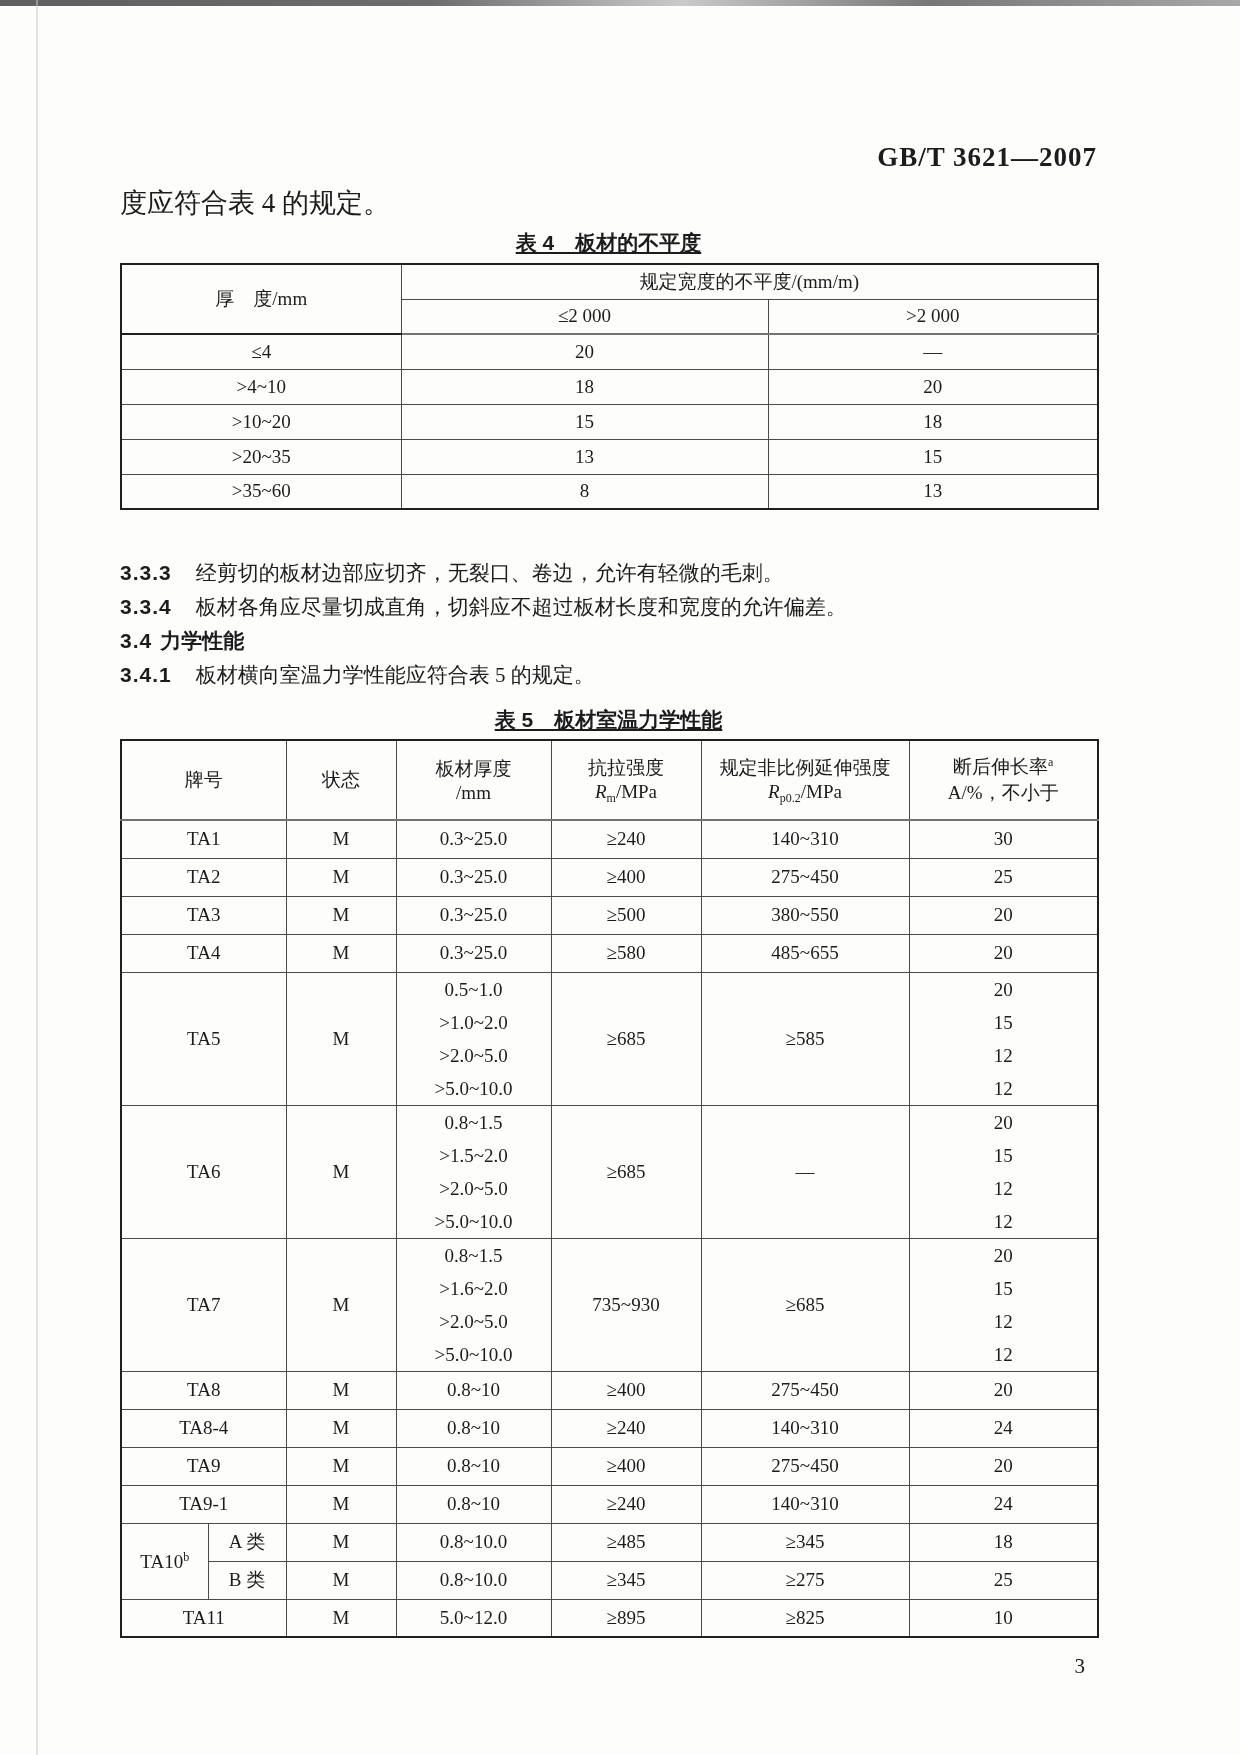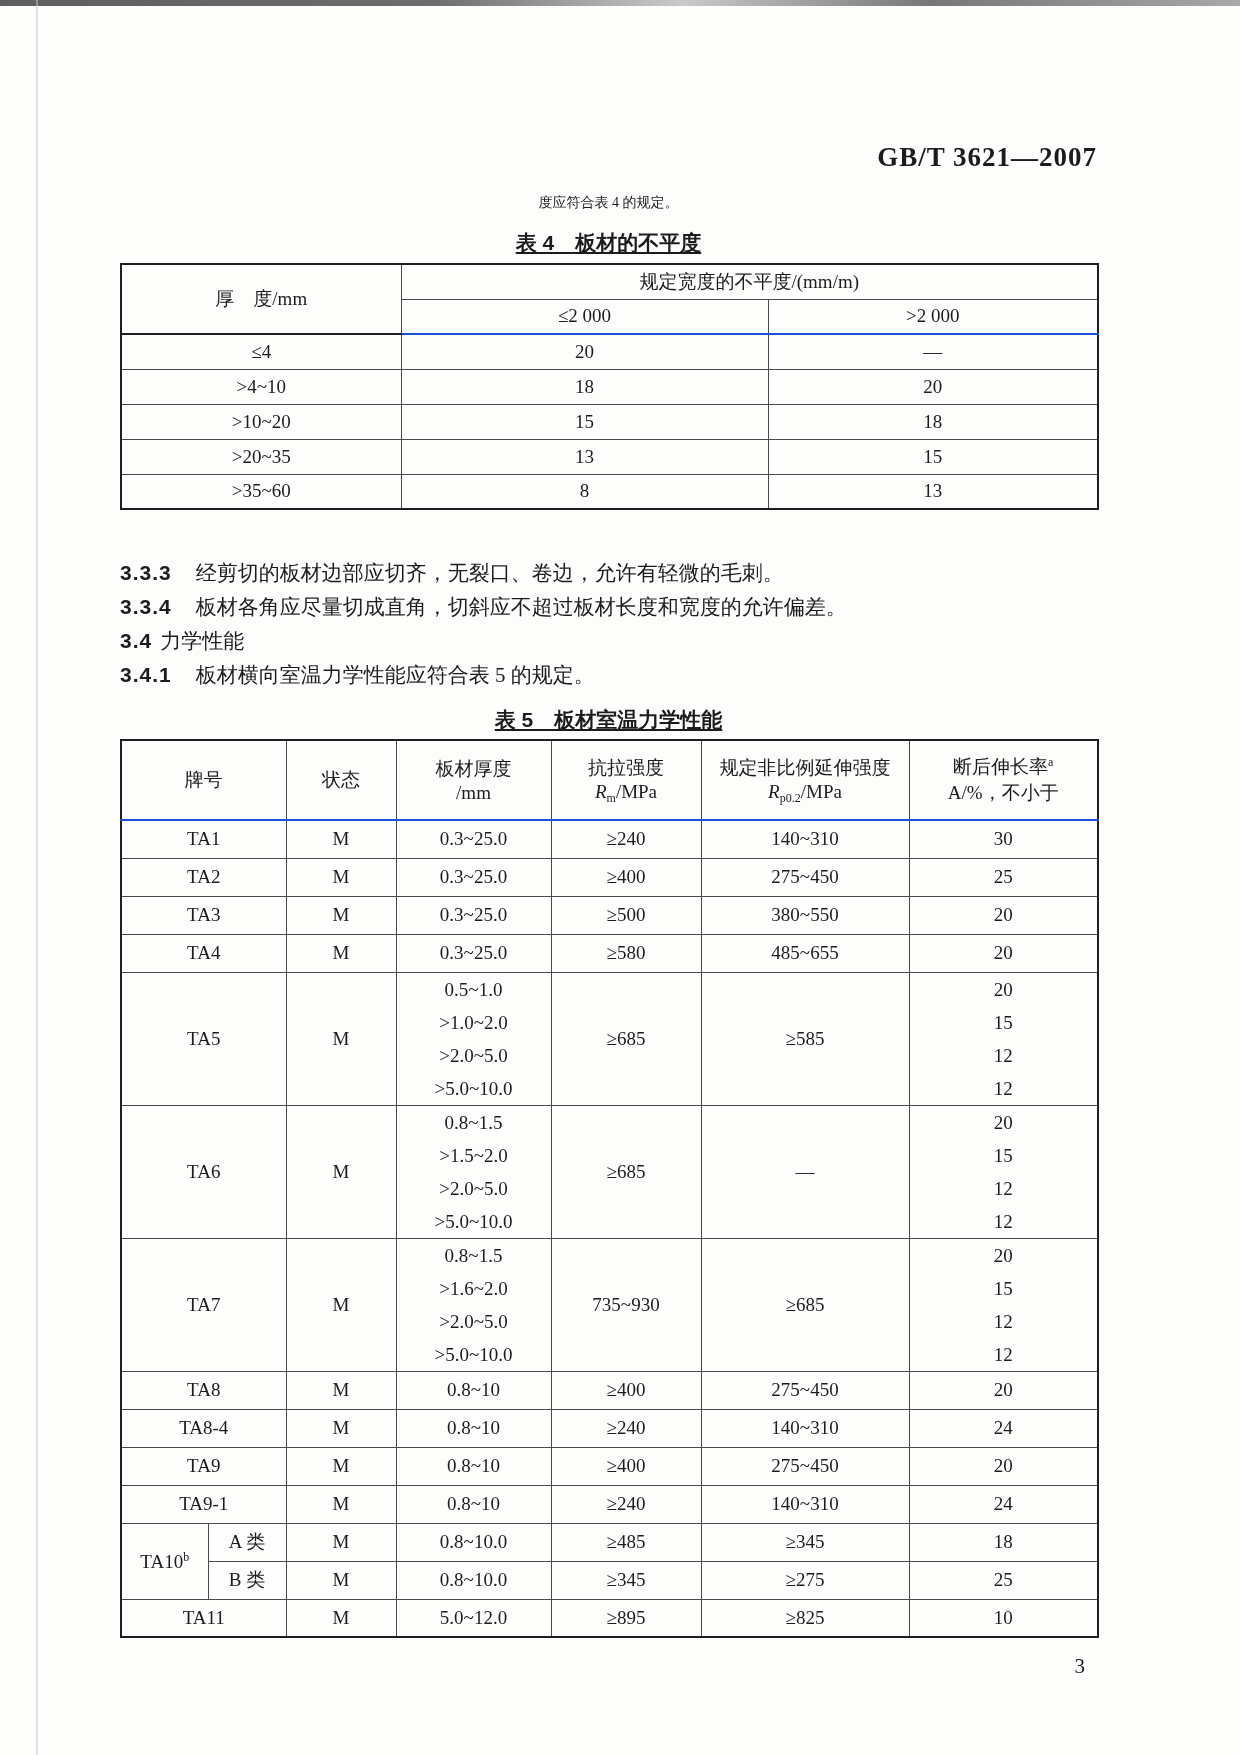--- a/index.html
+++ b/index.html
@@ -27,23 +27,22 @@
   .doc-number{
     padding-top:142px;
     text-align:right;
     font-weight:bold;
     font-size:27px;
     letter-spacing:1px;
   }
 
   .intro{
     margin:16px 0 0 0;
-    font-size:14px;
+    font-size:27px;
     line-height:28px;
-    text-align:center;
   }
 
   .tbl-caption{
     margin-top:12px;
     text-align:center;
     font-weight:bold;
     font-size:21px;
     font-family:"Liberation Sans","DejaVu Sans",sans-serif;
     text-decoration:underline;
   }
@@ -59,21 +58,21 @@
   table.t5{margin-top:5px;}
   td,th{
     border:1px solid #4a4a4a;
     text-align:center;
     vertical-align:middle;
     font-weight:normal;
     padding:0;
     overflow:hidden;
   }
   table{border:2px solid #1f1f1f;}
-  tr.hdr-sep td, tr.hdr-sep th{border-bottom:2px solid #1d4ed8;}
+  tr.hdr-sep td, tr.hdr-sep th{border-bottom:2px solid #737373;}
 
   .t4 .hrow{height:35px;}
   .t4 .drow{height:35px;}
 
   .t5 .hrow{height:80px;}
   .t5 .srow{height:38px;}
   .t5 .qrow{height:132px;}
   .t5 .qline{height:33px;line-height:33px;}
 
   sub{font-size:12px;vertical-align:-4px;}
@@ -87,21 +86,21 @@
     white-space:nowrap;
   }
   .sec.first{margin-top:46px;}
   .sec-num{
     font-weight:bold;
     font-family:"Liberation Sans","DejaVu Sans",sans-serif;
     margin-right:24px;
     letter-spacing:1px;
   }
   .sec-head .sec-text{
-    font-weight:normal;
+    font-weight:bold;
     font-family:"Liberation Sans","DejaVu Sans",sans-serif;
   }
   .sec-head .sec-num{margin-right:8px;}
 
   .footer{
     margin-top:16px;
     text-align:right;
     font-size:21px;
     padding-right:12px;
   }

